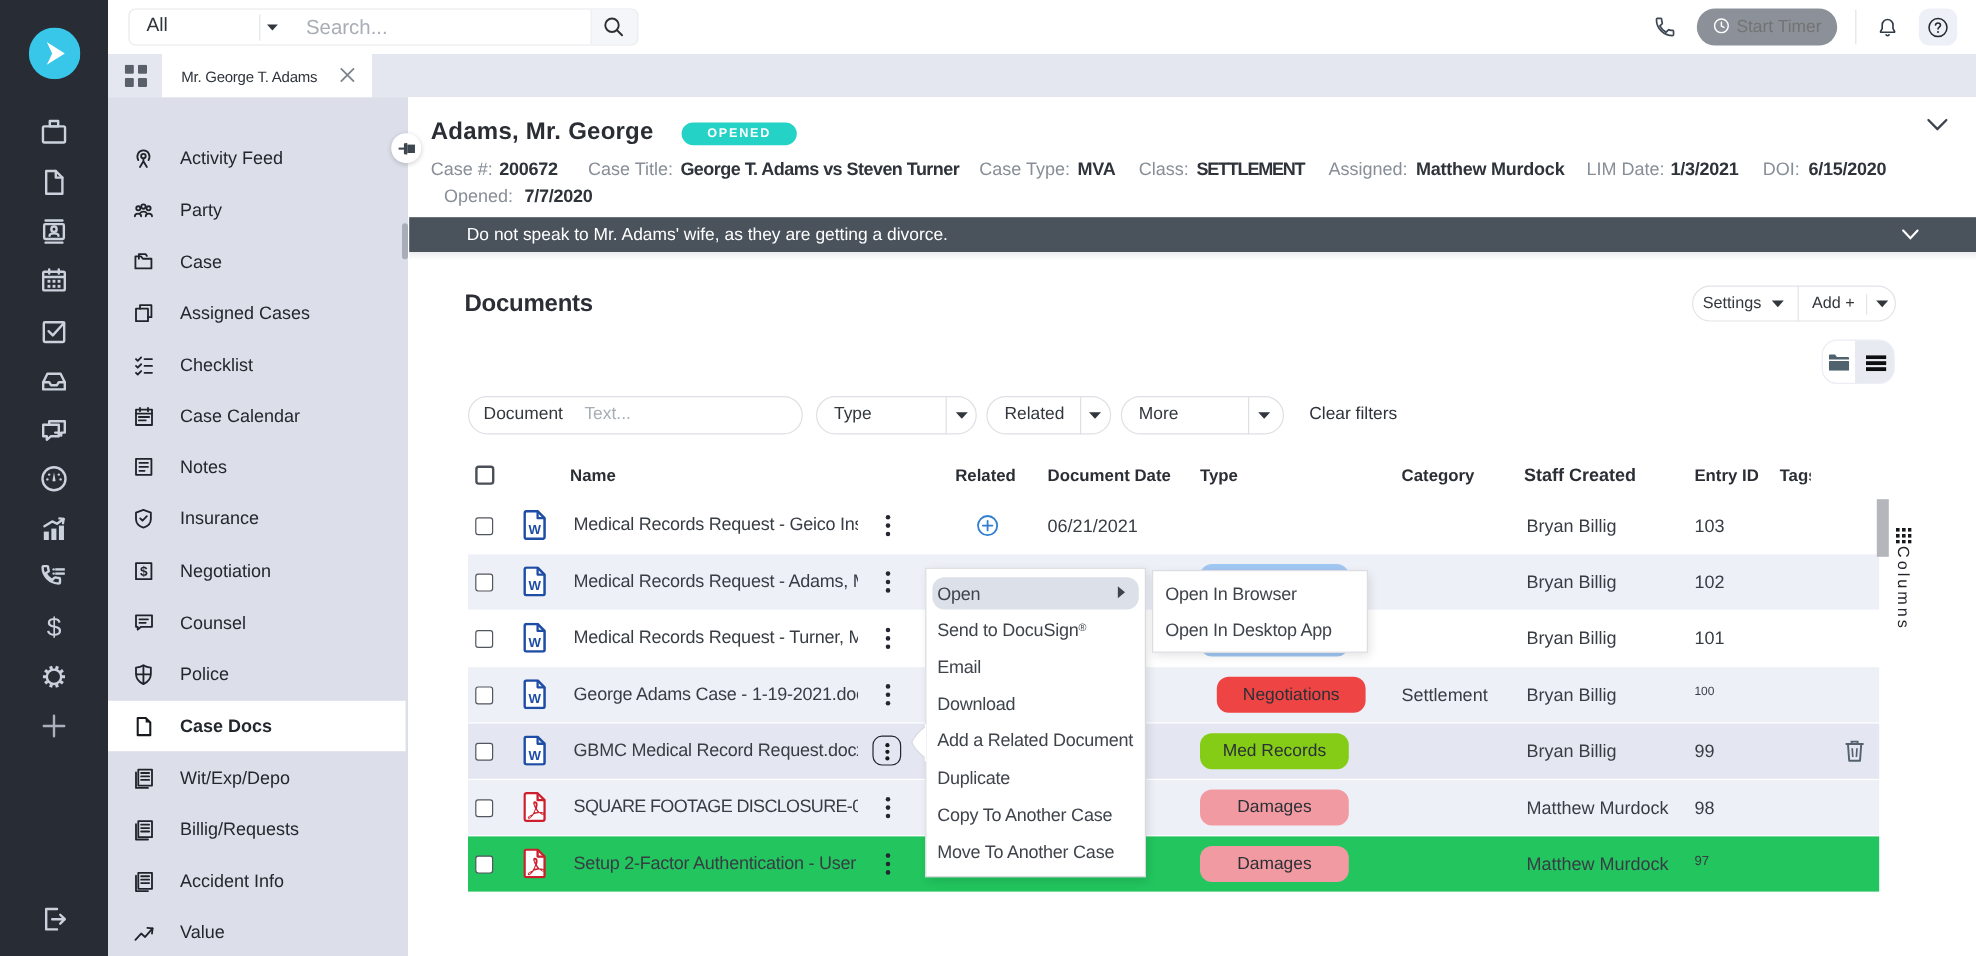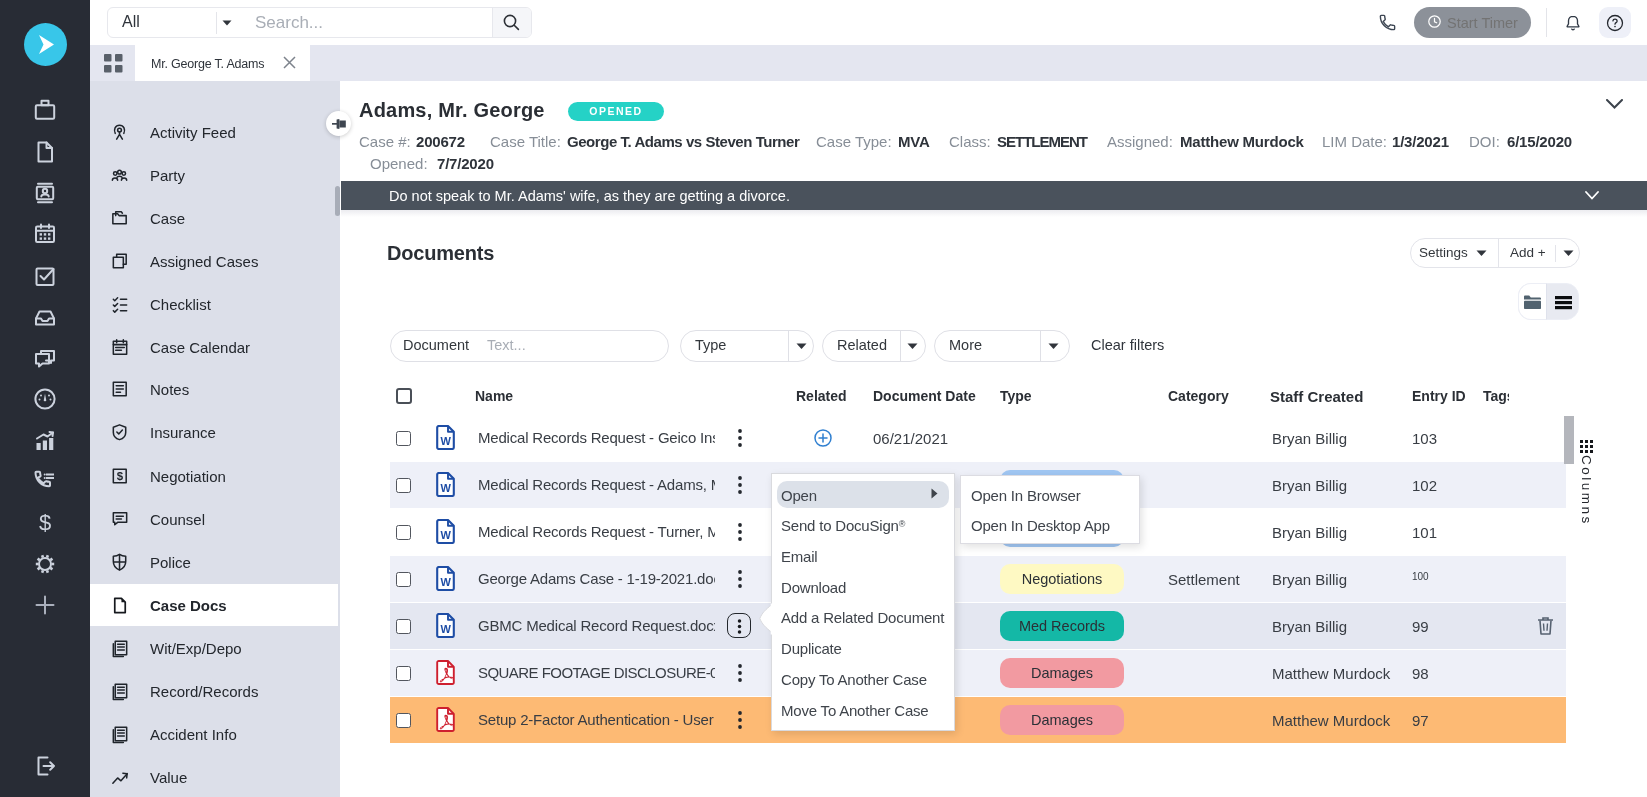--- a/index.html
+++ b/index.html
@@ -252,21 +252,21 @@
       <rect x="5.5" y="3.5" width="12" height="14" fill="none" stroke="#1f242b" stroke-width="1.6" stroke-linejoin="round" stroke-linecap="round"></rect>
       <path d="M8 6.5 L15 6.5 M8 9.5 L15 9.5 M8 12.5 L15 12.5" fill="none" stroke="#1f242b" stroke-width="1.6" stroke-linejoin="round" stroke-linecap="round"></path>
       <path d="M3.5 6 L3.5 19.5 L14 19.5" fill="none" stroke="#1f242b" stroke-width="1.6" stroke-linejoin="round" stroke-linecap="round"></path>
     </svg>
     <div class="abs mlabel" style="left:150px;top:640px">Wit/Exp/Depo</div>
     <svg class="abs mi" style="left:110px;top:681px" width="21" height="21" viewBox="0 0 21 21">
       <rect x="5.5" y="3.5" width="12" height="14" fill="none" stroke="#1f242b" stroke-width="1.6" stroke-linejoin="round" stroke-linecap="round"></rect>
       <path d="M8 6.5 L15 6.5 M8 9.5 L15 9.5 M8 12.5 L15 12.5" fill="none" stroke="#1f242b" stroke-width="1.6" stroke-linejoin="round" stroke-linecap="round"></path>
       <path d="M3.5 6 L3.5 19.5 L14 19.5" fill="none" stroke="#1f242b" stroke-width="1.6" stroke-linejoin="round" stroke-linecap="round"></path>
     </svg>
-    <div class="abs mlabel" style="left:150px;top:683px">Record/Records</div>
+    <div class="abs mlabel" style="left:150px;top:683px">Billig/Requests</div>
     <svg class="abs mi" style="left:110px;top:724px" width="21" height="21" viewBox="0 0 21 21">
       <rect x="5.5" y="3.5" width="12" height="14" fill="none" stroke="#1f242b" stroke-width="1.6" stroke-linejoin="round" stroke-linecap="round"></rect>
       <path d="M8 6.5 L15 6.5 M8 9.5 L15 9.5 M8 12.5 L15 12.5" fill="none" stroke="#1f242b" stroke-width="1.6" stroke-linejoin="round" stroke-linecap="round"></path>
       <path d="M3.5 6 L3.5 19.5 L14 19.5" fill="none" stroke="#1f242b" stroke-width="1.6" stroke-linejoin="round" stroke-linecap="round"></path>
     </svg>
     <div class="abs mlabel" style="left:150px;top:726px">Accident Info</div>
     <svg class="abs mi" style="left:110px;top:767px" width="21" height="21" viewBox="0 0 21 21">
       <path d="M3 17 L8 11.5 L11.5 14.5 L18 7" fill="none" stroke="#1f242b" stroke-width="1.6" stroke-linejoin="round" stroke-linecap="round"></path>
       <path d="M13.5 6.5 L18 7 L17.5 11.5" fill="none" stroke="#1f242b" stroke-width="1.6" stroke-linejoin="round" stroke-linecap="round"></path>
     </svg>
@@ -440,42 +440,42 @@
           <text x="9.7" y="20" font-size="11" font-weight="bold" font-family="Liberation Sans" fill="#1e4da5" text-anchor="middle">W</text>
         </svg></div>
       <div class="rowname">George Adams Case - 1-19-2021.docx</div>
       <div class="dots" style="left:347px"><svg width="6" height="20" viewBox="0 0 6 20">
           <g fill="#24282e">
             <circle cx="3" cy="3" r="1.9"></circle>
             <circle cx="3" cy="10" r="1.9"></circle>
             <circle cx="3" cy="17" r="1.9"></circle>
           </g>
         </svg></div>
-      <div class="pill" style="left:610px;top:8px;background:#fef9c3">Negotiations</div>
+      <div class="pill" style="left:624px;top:8px;background:#ef4444">Negotiations</div>
       <div class="abs" style="left:778px;top:15px;font-size:15px;color:#383d44">Settlement</div>
       <div class="abs" style="left:882px;top:15px;font-size:15px;color:#383d44">Bryan Billig</div>
       <div class="abs" style="left:1022px;top:15px;font-size:10px;color:#383d44">100</div>
     </div>
     <div class="abs" style="left:390px;top:603px;width:1176px;height:46px;background:#e4e7f1">
       <div class="cb"></div>
       <div class="abs" style="left:46px;top:10px"><svg width="19" height="25" viewBox="0 0 19 25">
           <path d="M1.2 2.5 C1.2 1.6 1.9 1 2.8 1 L12 1 L17.8 6.8 L17.8 22.5 C17.8 23.4 17.1 24 16.2 24 L2.8 24 C1.9 24 1.2 23.4 1.2 22.5 Z" fill="#fff" stroke="#1e4da5" stroke-width="2.1" stroke-linejoin="round"></path>
           <path d="M12 1 L12 6.8 L17.8 6.8" fill="none" stroke="#1e4da5" stroke-width="1.9" stroke-linejoin="round"></path>
           <text x="9.7" y="20" font-size="11" font-weight="bold" font-family="Liberation Sans" fill="#1e4da5" text-anchor="middle">W</text>
         </svg></div>
       <div class="rowname">GBMC Medical Record Request.docx</div>
       <div class="abs" style="left:336.5px;top:9.5px;width:24px;height:25px;border:1.5px solid #23272c;border-radius:8px"></div>
       <svg class="abs" style="left:346.5px;top:14.5px" width="5" height="18" viewBox="0 0 5 18">
         <g fill="#17191d">
           <circle cx="2.5" cy="3" r="1.75"></circle>
           <circle cx="2.5" cy="8.5" r="1.75"></circle>
           <circle cx="2.5" cy="14" r="1.75"></circle>
         </g>
       </svg>
-      <div class="pill" style="left:610px;top:8px;background:#14b8a6">Med Records</div>
+      <div class="pill" style="left:610px;top:8px;background:#84cc16">Med Records</div>
       <div class="abs" style="left:882px;top:15px;font-size:15px;color:#383d44">Bryan Billig</div>
       <div class="abs" style="left:1022px;top:15px;font-size:15px;color:#383d44">99</div>
       <svg class="abs" style="left:1147px;top:13px" width="17" height="19" viewBox="0 0 17 19">
         <path d="M1 4 L16 4 M6 4 L6 2 L11 2 L11 4" fill="none" stroke="#566170" stroke-width="1.6"></path>
         <path d="M3 4.5 L4 18 L13 18 L14 4.5" fill="none" stroke="#566170" stroke-width="1.6" stroke-linejoin="round"></path>
         <path d="M6.5 7.5 L7 14.8 M10.5 7.5 L10 14.8" stroke="#566170" stroke-width="1.4"></path>
       </svg>
     </div>
     <div class="abs" style="left:390px;top:650px;width:1176px;height:46px;background:#eef0f8">
       <div class="cb"></div>
@@ -489,38 +489,38 @@
           <g fill="#24282e">
             <circle cx="3" cy="3" r="1.9"></circle>
             <circle cx="3" cy="10" r="1.9"></circle>
             <circle cx="3" cy="17" r="1.9"></circle>
           </g>
         </svg></div>
       <div class="pill" style="left:610px;top:8px;background:#f29aa1">Damages</div>
       <div class="abs" style="left:882px;top:15px;font-size:15px;color:#383d44">Matthew Murdock</div>
       <div class="abs" style="left:1022px;top:15px;font-size:15px;color:#383d44">98</div>
     </div>
-    <div class="abs" style="left:390px;top:697px;width:1176px;height:46px;background:#fdba74">
+    <div class="abs" style="left:390px;top:697px;width:1176px;height:46px;background:#22c55e">
       <div class="cb"></div>
       <div class="abs" style="left:46px;top:10px"><svg width="19" height="25" viewBox="0 0 19 25">
           <path d="M1.2 2.5 C1.2 1.6 1.9 1 2.8 1 L12 1 L17.8 6.8 L17.8 22.5 C17.8 23.4 17.1 24 16.2 24 L2.8 24 C1.9 24 1.2 23.4 1.2 22.5 Z" fill="#fff" stroke="#ce1f2e" stroke-width="1.9" stroke-linejoin="round"></path>
           <path d="M12 1 L12 6.8 L17.8 6.8" fill="none" stroke="#ce1f2e" stroke-width="1.9" stroke-linejoin="round"></path>
           <path d="M9.6 7.8 C8.5 7.8 8.2 8.8 8.5 10 C8.8 11.2 9.3 12.5 10 13.7 C9.4 15.4 8.6 17.2 7.8 18.5 C6 19.2 4.3 20.2 3.9 21.1 C3.5 22 4.5 22.7 5.4 22.2 C6.5 21.6 7.9 20.1 8.9 18.6 C10.3 18.1 12 17.7 13.5 17.6 C14.6 18.6 15.9 19.3 16.9 19.3 C18 19.3 18.3 18.2 17.5 17.6 C16.7 16.9 15 16.6 13.6 16.8 C12.8 15.9 12 14.8 11.4 13.7 C11.8 12.4 12.1 11.1 12 10 C11.9 8.6 11.1 7.8 9.6 7.8 Z M9.9 11.8 C9.7 11.2 9.5 10.3 9.6 9.8 C9.7 9.3 10.3 9.3 10.4 9.9 C10.5 10.4 10.3 11.2 10.1 11.8 Z M9.5 16.9 C9.9 16.1 10.3 15.3 10.6 14.6 C11 15.3 11.5 16 12 16.6 C11.1 16.7 10.3 16.8 9.5 16.9 Z M6.6 19.9 C6.1 20.6 5.5 21.2 5 21.5 C4.6 21.7 4.5 21.4 4.8 21 C5.1 20.6 5.8 20.2 6.6 19.9 Z M15.1 17.8 C15.9 17.8 16.7 18 17 18.3 C17.3 18.6 17 18.9 16.5 18.8 C16 18.7 15.5 18.3 15.1 17.8 Z" fill="#ce1f2e"></path>
         </svg></div>
       <div class="rowname">Setup 2-Factor Authentication - User</div>
       <div class="dots" style="left:347px"><svg width="6" height="20" viewBox="0 0 6 20">
           <g fill="#24282e">
             <circle cx="3" cy="3" r="1.9"></circle>
             <circle cx="3" cy="10" r="1.9"></circle>
             <circle cx="3" cy="17" r="1.9"></circle>
           </g>
         </svg></div>
       <div class="pill" style="left:610px;top:8px;background:#f29aa1">Damages</div>
       <div class="abs" style="left:882px;top:15px;font-size:15px;color:#383d44">Matthew Murdock</div>
-      <div class="abs" style="left:1022px;top:15px;font-size:15px;color:#383d44">97</div>
+      <div class="abs" style="left:1022px;top:15px;font-size:11px;color:#383d44">97</div>
     </div>
   </div>
 
 <div class="abs" style="left:1564px;top:416px;width:10px;height:48px;background:#b4b6bc"></div>
 <svg class="abs" style="left:1580px;top:440px" width="13" height="13" viewBox="0 0 13 13">
     <g fill="#16181c">
       <rect x="0" y="0" width="3" height="3"></rect>
       <rect x="5" y="0" width="3" height="3"></rect>
       <rect x="10" y="0" width="3" height="3"></rect>
       <rect x="0" y="5" width="3" height="3"></rect>

